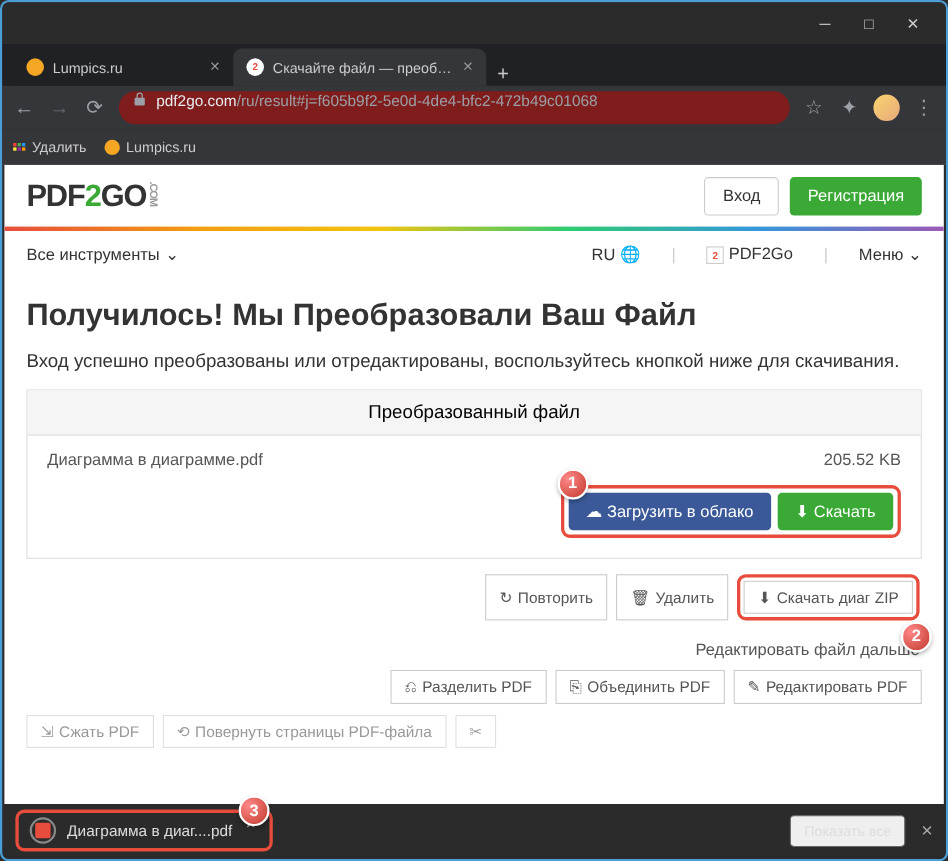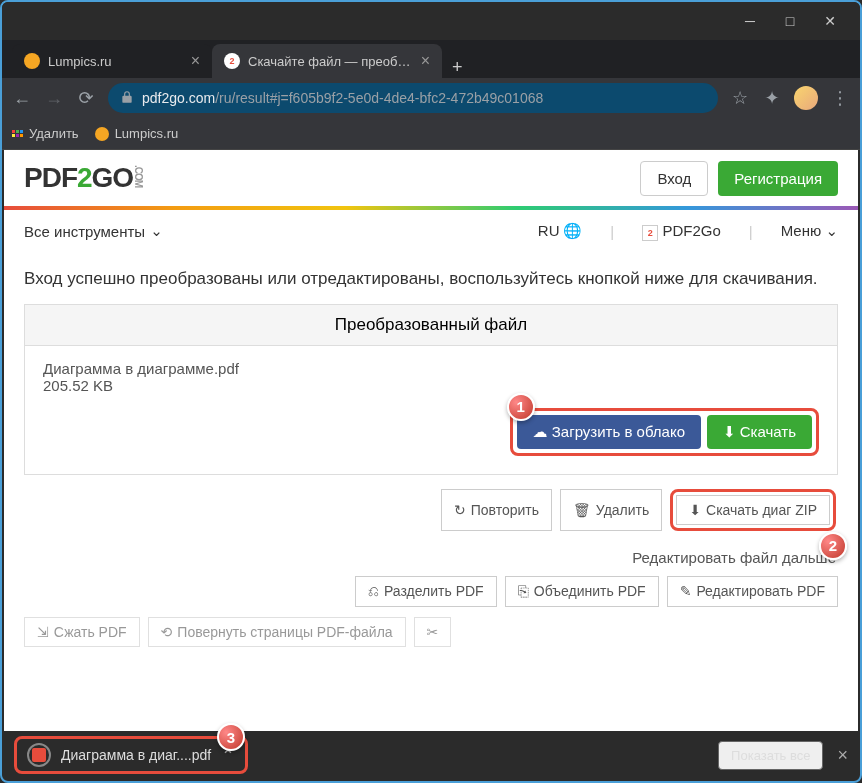--- a/index.html
+++ b/index.html
@@ -16,21 +16,21 @@
 .tab.inactive { background: #202124; }
 .tab.active { background: #35363a; }
 .tab-favicon { width: 16px; height: 16px; border-radius: 50%; flex-shrink: 0; }
 .tab-title { white-space: nowrap; overflow: hidden; text-overflow: ellipsis; flex: 1; }
 .tab-close { color: #999; font-size: 16px; }
 .new-tab { color: #ccc; padding: 0 10px; font-size: 18px; }
 
 
 .addr-row { height: 40px; background: #35363a; display: flex; align-items: center; padding: 0 10px; gap: 12px; }
 .nav-icon { color: #9aa0a6; font-size: 18px; width: 20px; text-align: center; }
-.addr-field { flex: 1; background: #0c4a6e; height: 30px; border-radius: 15px; display: flex; align-items: center; padding: 0 12px; gap: 8px; color: #ccc; font-size: 14px; }
+.addr-field { flex: 1; background: #7f1d1d; height: 30px; border-radius: 15px; display: flex; align-items: flex-start; padding: 0 12px; gap: 8px; color: #ccc; font-size: 14px; }
 .lock { color: #9aa0a6; }
 .url-host { color: #e8eaed; }
 .url-path { color: #9aa0a6; }
 .avatar { width: 24px; height: 24px; border-radius: 50%; background: linear-gradient(135deg, #f9d56e, #e8a87c); }
 
 
 .bookmarks { height: 32px; background: #35363a; display: flex; align-items: center; padding: 0 10px; gap: 16px; font-size: 13px; color: #ccc; border-bottom: 1px solid #444; }
 .bm-item { display: flex; align-items: center; gap: 6px; }
 .bm-icon-grid { display: grid; grid-template-columns: repeat(3, 3px); gap: 1px; }
 .bm-icon-grid span { width: 3px; height: 3px; background: #f44336; }
@@ -62,21 +62,21 @@
 .tools-left { display: flex; align-items: center; gap: 5px; }
 .tools-right { display: flex; align-items: center; gap: 28px; }
 .sep { color: #ccc; }
 .p2g-sq { width: 16px; height: 16px; background: #fff; border: 1px solid #ccc; display: inline-flex; align-items: center; justify-content: center; font-size: 9px; color: #e74c3c; font-weight: bold; }
 
 h1 { font-size: 28px; color: #333; margin-top: 18px; font-weight: bold; }
 .subtitle { font-size: 17px; color: #333; margin-top: 14px; line-height: 1.5; }
 
 .result-box { border: 1px solid #ddd; margin-top: 12px; }
 .result-header { background: #f5f5f5; text-align: center; padding: 10px; font-size: 17px; border-bottom: 1px solid #ddd; }
-.file-row { display: flex; justify-content: space-between; padding: 14px 18px; font-size: 15px; color: #555; flex-direction: column; }
+.file-row { display: flex; justify-content: space-between; padding: 14px 18px; font-size: 15px; color: #555; }
 .action-row { display: flex; justify-content: flex-end; padding: 0 18px 18px; gap: 8px; position: relative; }
 .action-group-1 { display: flex; gap: 6px; border: 3px solid #e74c3c; border-radius: 8px; padding: 4px; position: relative; }
 .callout { position: absolute; width: 28px; height: 28px; border-radius: 50%; background: radial-gradient(circle at 30% 30%, #f88, #c0392b); border: 2px solid #fff; box-shadow: 0 2px 4px rgba(0,0,0,0.3); color: #fff; font-weight: bold; display: flex; align-items: center; justify-content: center; font-size: 15px; z-index: 10; }
 .callout-1 { top: -18px; left: -6px; }
 .callout-2 { top: 40px; right: -14px; }
 .callout-3 { top: -16px; left: 200px; }
 
 .sec-actions { display: flex; justify-content: flex-end; gap: 8px; margin-top: 14px; padding: 0 2px; position: relative; }
 .zip-wrap { border: 3px solid #e74c3c; border-radius: 8px; padding: 3px; position: relative; }
 
@@ -178,20 +178,21 @@
         </div>
         <div class="tools-right">
           <span><span>RU</span> <span>🌐</span></span>
           <span class="sep">|</span>
           <span><span class="p2g-sq">2</span> <span>PDF2Go</span></span>
           <span class="sep">|</span>
           <span><span>Меню</span> <span>⌄</span></span>
         </div>
       </div>
 
+      <h1>Получилось! Мы Преобразовали Ваш Файл</h1>
       <p class="subtitle">Вход успешно преобразованы или отредактированы, воспользуйтесь кнопкой ниже для скачивания.</p>
 
       <div class="result-box">
         <div class="result-header">Преобразованный файл</div>
         <div class="file-row">
           <span>Диаграмма в диаграмме.pdf</span>
           <span>205.52 KB</span>
         </div>
         <div class="action-row">
           <div class="action-group-1">

